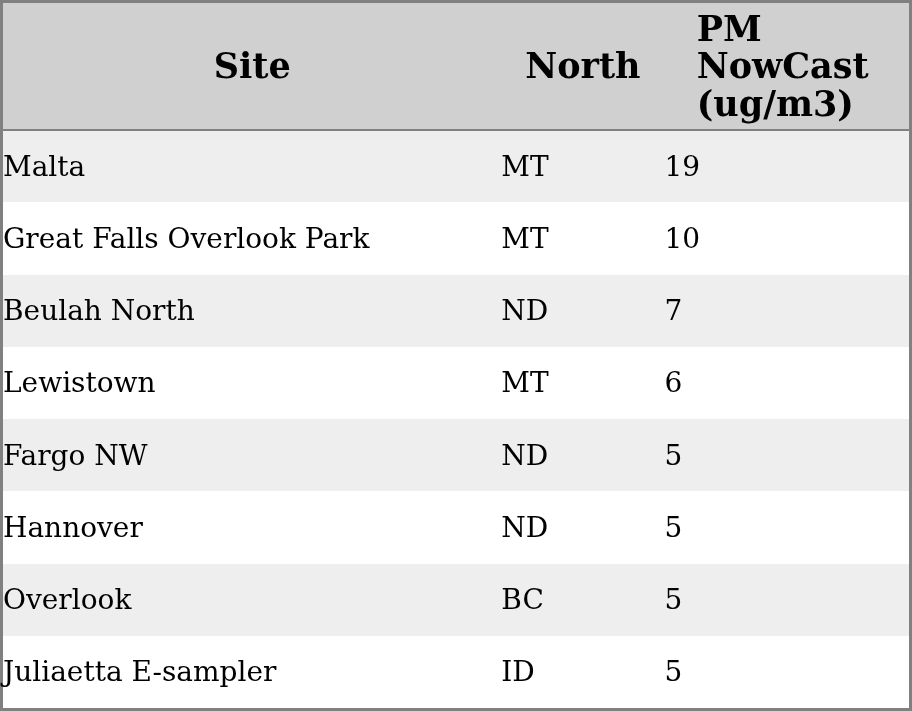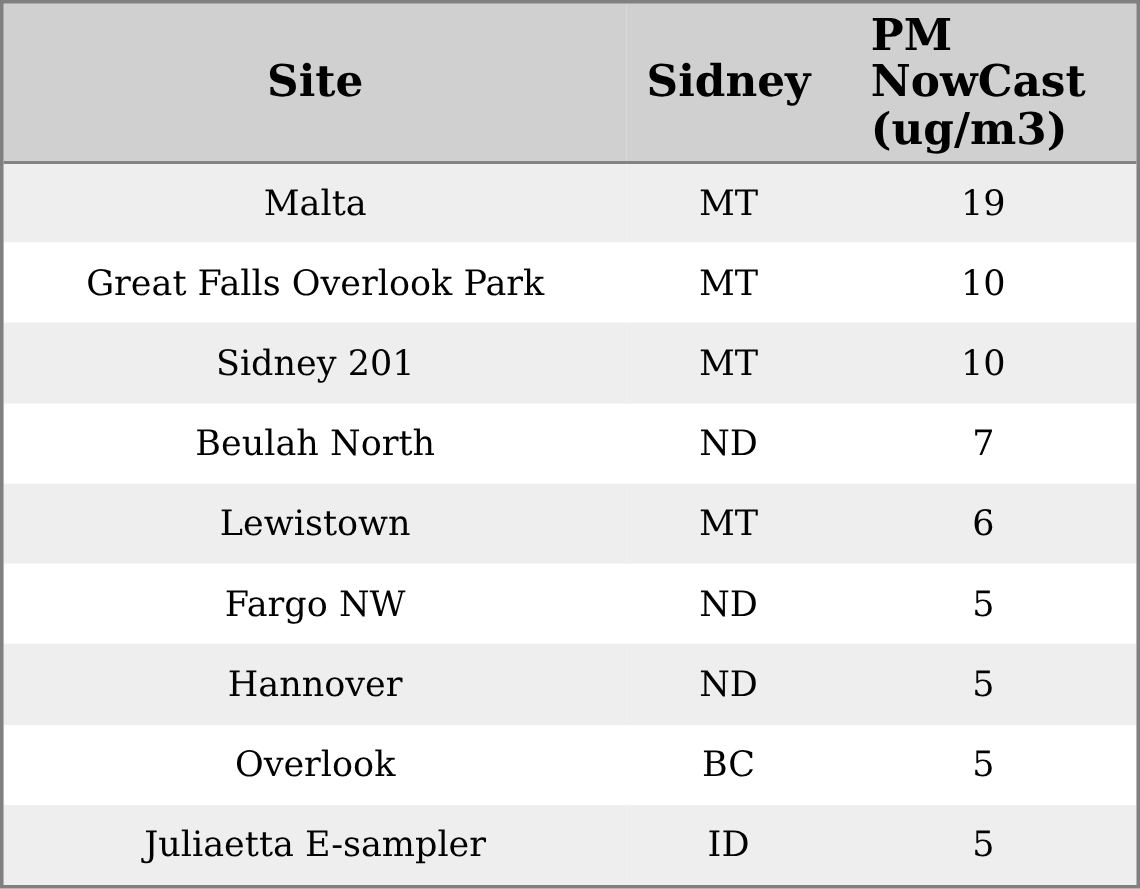--- a/index.html
+++ b/index.html
@@ -45,55 +45,49 @@
   }
   tbody tr {
     height: 57.6px;
     background: #ffffff;
   }
   tbody tr:nth-child(odd) {
     background: #eeeeee;
   }
   tbody td {
     font-size: 28px;
-    text-align: center;
     vertical-align: middle;
     padding: 0;
   }
 </style>
 </head>
 <body>
 
 <div class="table-wrap">
   <table class="pm-table">
     <colgroup>
       <col class="c-site">
       <col class="c-state">
       <col class="c-pm">
     </colgroup>
     <thead>
       <tr>
         <th>Site</th>
-        <th>Sidney</th>
+        <th>North</th>
         <th><span class="pm-head">PM NowCast (ug/m3)</span></th>
       </tr>
     </thead>
     <tbody>
       <tr>
         <td>Malta</td>
         <td>MT</td>
         <td>19</td>
       </tr>
       <tr>
         <td>Great Falls Overlook Park</td>
-        <td>MT</td>
-        <td>10</td>
-      </tr>
-      <tr>
-        <td>Sidney 201</td>
         <td>MT</td>
         <td>10</td>
       </tr>
       <tr>
         <td>Beulah North</td>
         <td>ND</td>
         <td>7</td>
       </tr>
       <tr>
         <td>Lewistown</td>

